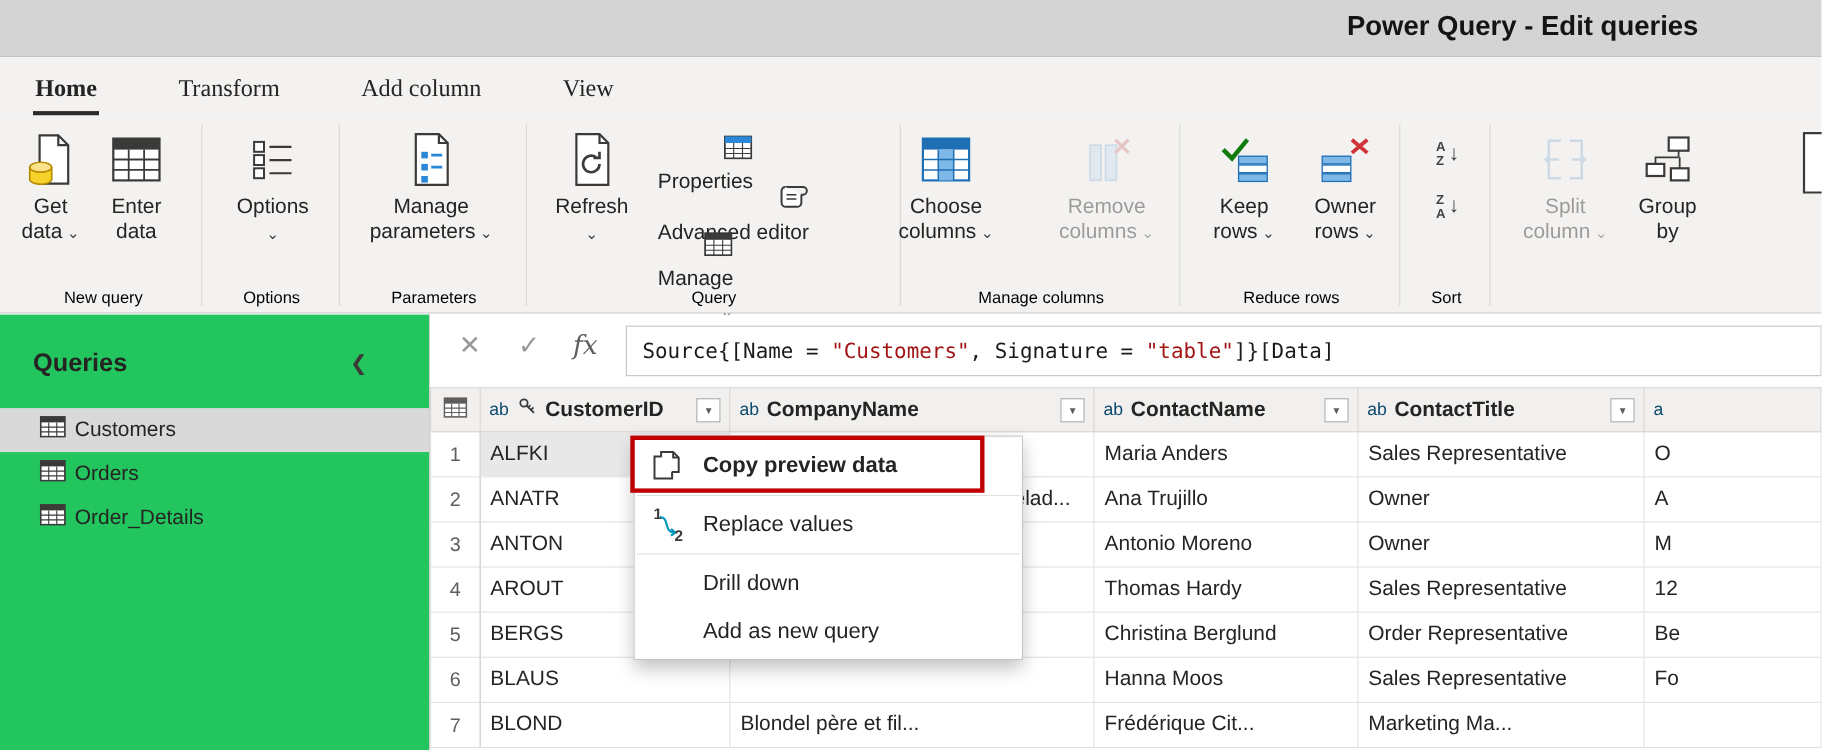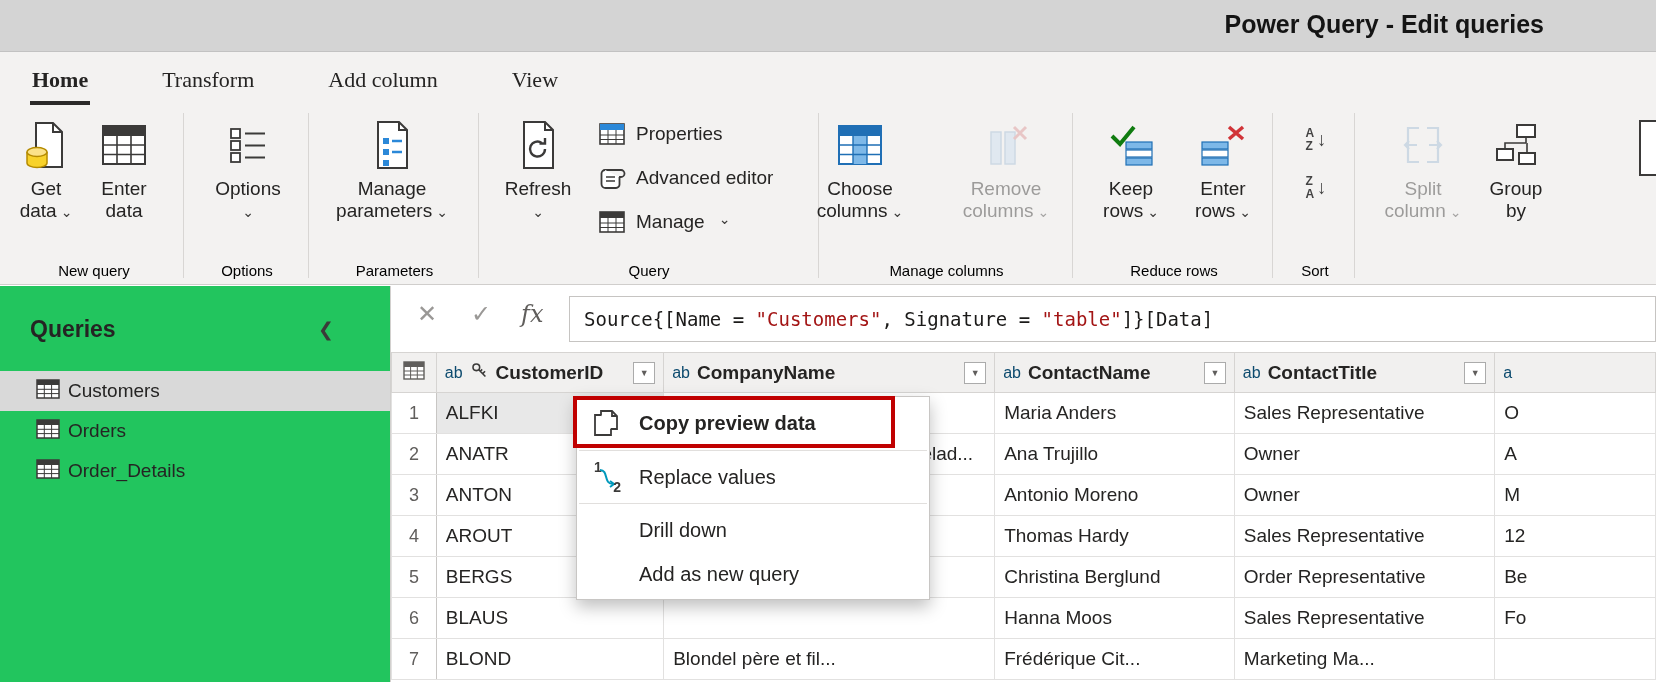--- a/index.html
+++ b/index.html
@@ -17,21 +17,21 @@
   .tab.active { font-weight:700; border-bottom-color:#2b2a29; }
 
   
   .ribbon { position:absolute; top:105px; left:0; right:0; height:180px; background:#f3f2f1; border-bottom:1px solid #d0cecc; }
   .vsep { position:absolute; top:8px; bottom:6px; width:1px; background:#d8d6d4; }
   .grp-label { position:absolute; bottom:5px; font-size:15px; color:#000000; text-align:center; }
   .btn-lg { position:absolute; top:10px; display:flex; flex-direction:column; align-items:center; font-size:19px; line-height:22px; text-align:center; color:#252423; cursor:default; }
   .btn-lg .ic { height:60px; display:flex; align-items:center; justify-content:center; margin-bottom:3px; }
   .chev { font-size:14px; color:#3b3a39; margin-left:4px; }
   .chev.below { margin:1px 0 0; }
-  .btn-sm { position:absolute; left:598px; display:flex; align-items:flex-start; gap:10px; font-size:19px; height:40px; color:#252423; }
+  .btn-sm { position:absolute; left:598px; display:flex; align-items:flex-end; gap:10px; font-size:19px; height:40px; color:#252423;flex-direction:column; }
   .btn-sm .ic { width:28px; display:flex; justify-content:center; }
   .disabled { opacity:.42; }
   .sortbtn { position:absolute; left:1290px; display:flex; align-items:center; gap:3px; width:52px; height:42px; justify-content:center; }
   .sortletters { display:flex; flex-direction:column; font-size:12px; line-height:13px; color:#444; font-weight:700; }
   .sortarrow { font-size:19px; color:#444; }
   .partialbtn { position:absolute; left:1632px; top:14px; }
 
   
   .sidebar { position:absolute; left:0; top:286px; width:391px; bottom:0; background:#22c55e; border-right:1px solid #d2d0ce; }
   .sidebar-header { display:flex; align-items:center; justify-content:space-between; padding:30px 56px 0 30px; }
@@ -229,21 +229,21 @@
   </div>
   <div class="btn-lg" style="left:1178px;width:90px;">
     <span class="ic">
       <svg width="46" height="42" viewBox="0 0 46 42">
           <path d="M29 3 L43 15 M43 3 L29 15" stroke="#d13438" stroke-width="3.5"></path>
           <rect x="2" y="18" width="26" height="7" fill="#7db8e8" stroke="#1f6fb5" stroke-width="1.2"></rect>
           <rect x="2" y="26" width="26" height="7" fill="#fff" stroke="#1f6fb5" stroke-width="1.2"></rect>
           <rect x="2" y="34" width="26" height="7" fill="#7db8e8" stroke="#1f6fb5" stroke-width="1.2"></rect>
         </svg>
     </span>
-    <span><span>Enter rows</span><span class="chev">⌄</span></span>
+    <span><span>Owner rows</span><span class="chev">⌄</span></span>
   </div>
   <div class="grp-label" style="left:1077px;width:194px;">Reduce rows</div>
   <div class="vsep" style="left:1272px;"></div>
 
   <div class="sortbtn" style="top:14px;">
     <span class="sortletters">
         <span>A</span>
         <span>Z</span>
       </span>
     <span class="sortarrow">↓</span>

